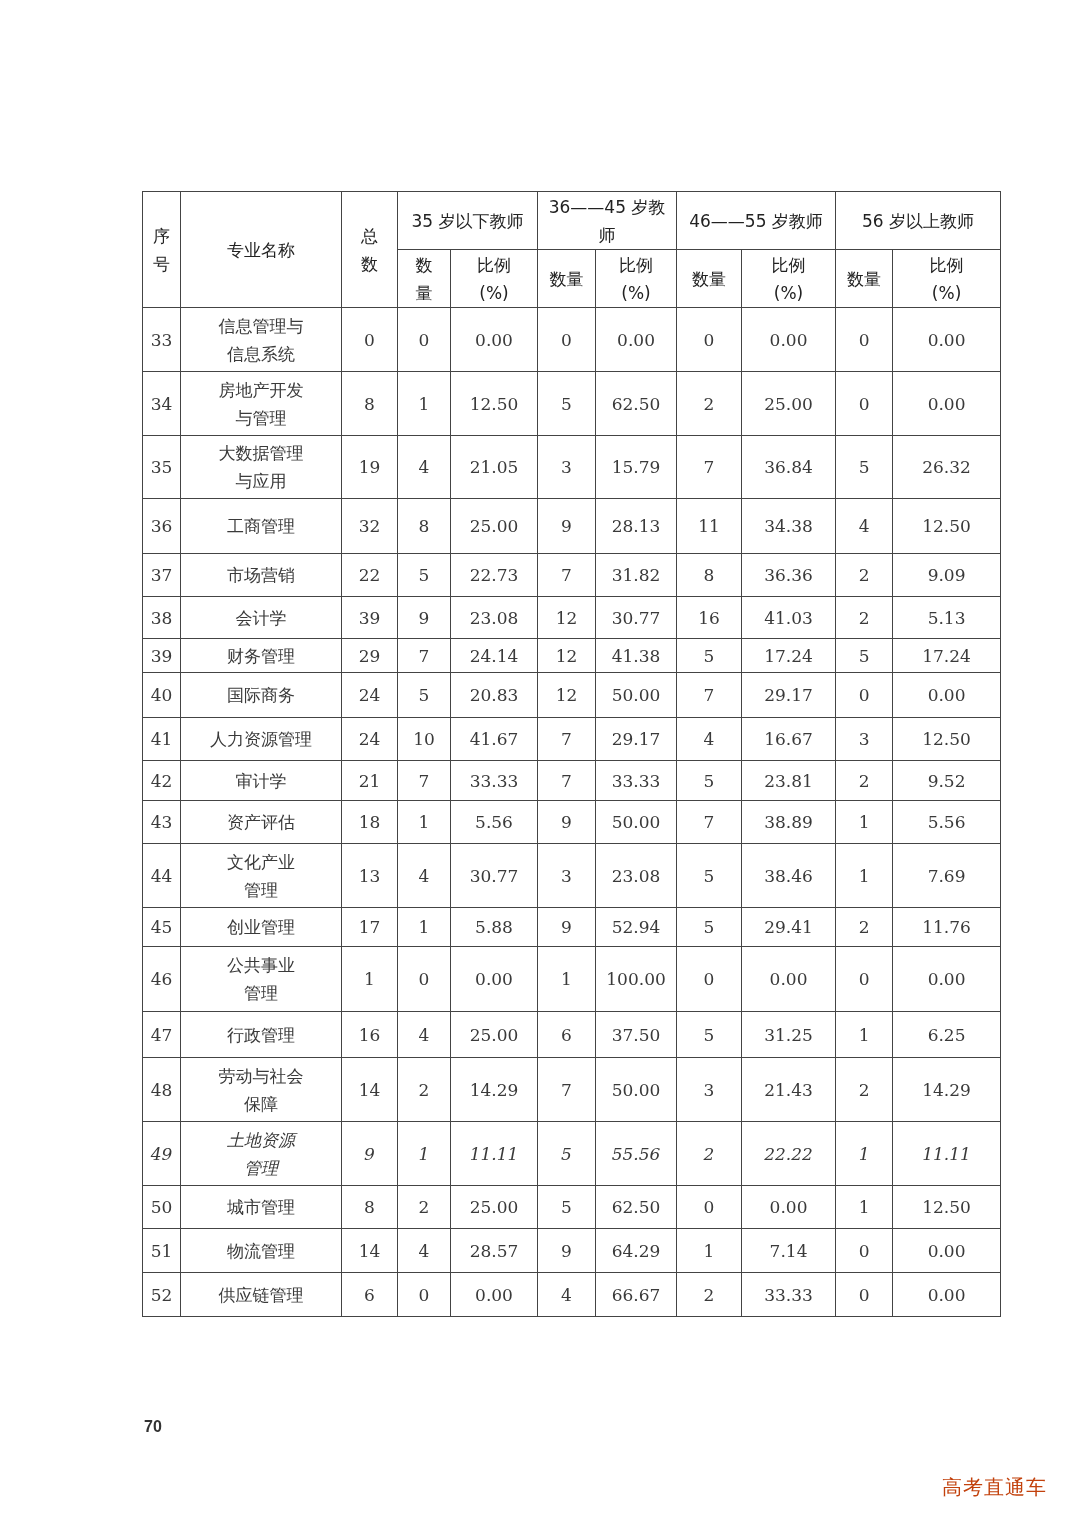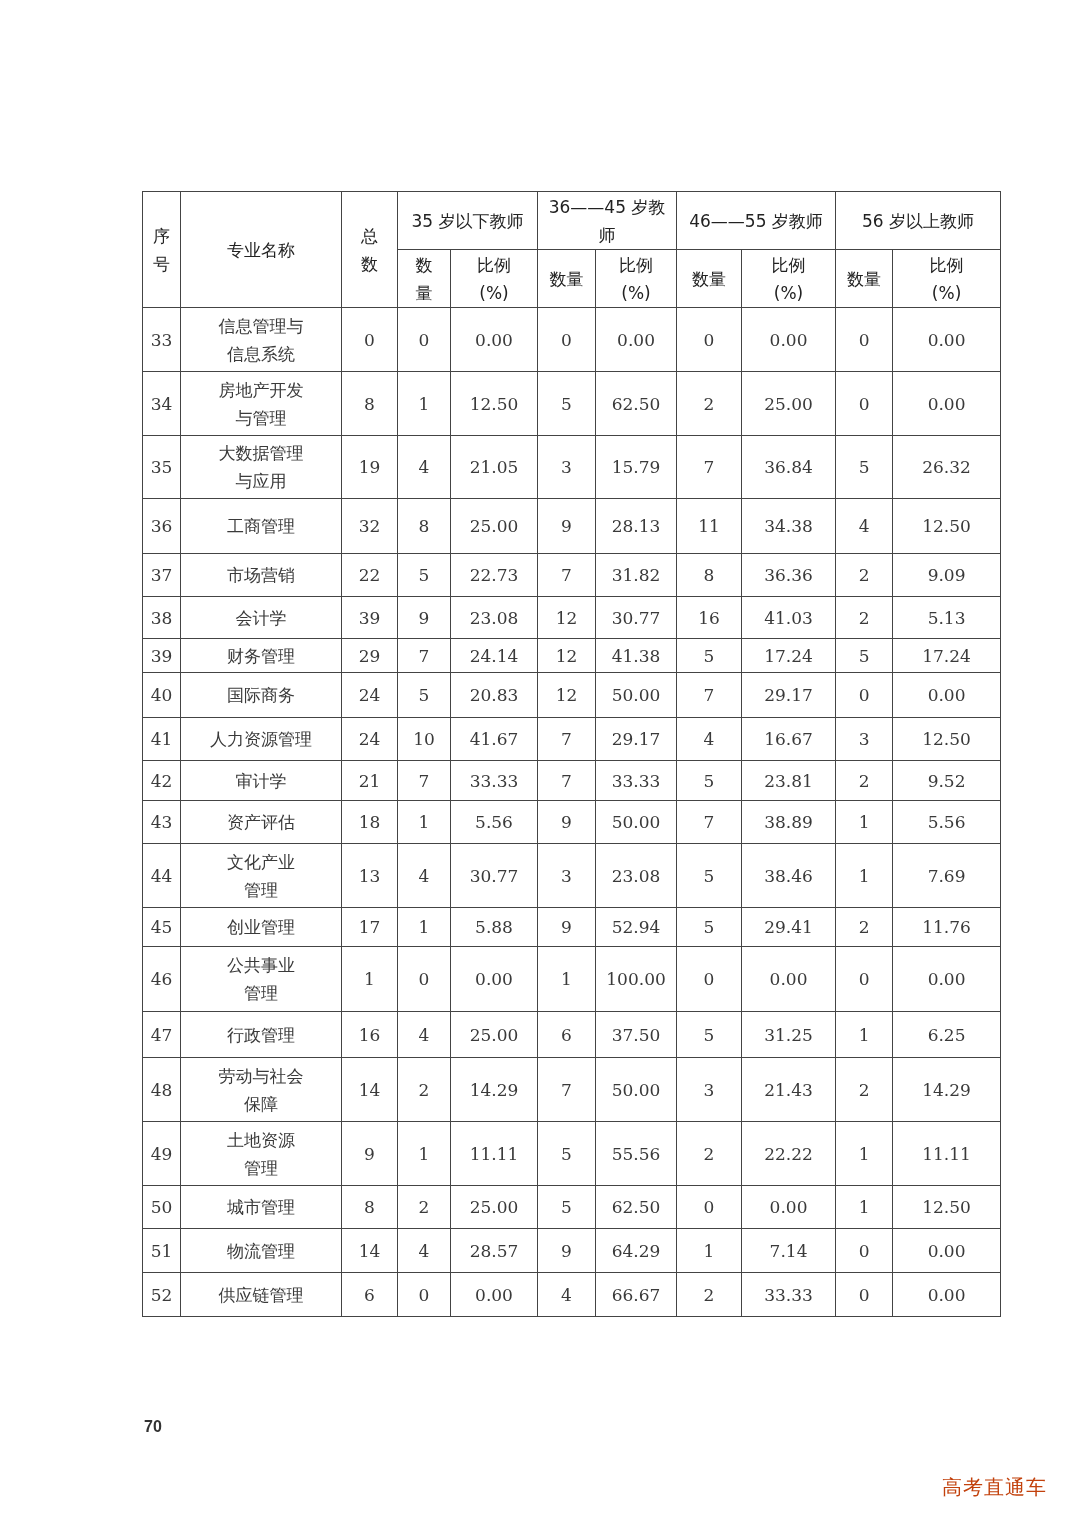--- a/index.html
+++ b/index.html
@@ -270,21 +270,21 @@
         <td>14</td>
         <td>2</td>
         <td>14.29</td>
         <td>7</td>
         <td>50.00</td>
         <td>3</td>
         <td>21.43</td>
         <td>2</td>
         <td>14.29</td>
       </tr>
-      <tr style="height: 64px;">
+      <tr style="height: 64px; font-style: italic;">
         <td>49</td>
         <td class="name" style="white-space: pre-line;">土地资源
 管理</td>
         <td>9</td>
         <td>1</td>
         <td>11.11</td>
         <td>5</td>
         <td>55.56</td>
         <td>2</td>
         <td>22.22</td>

